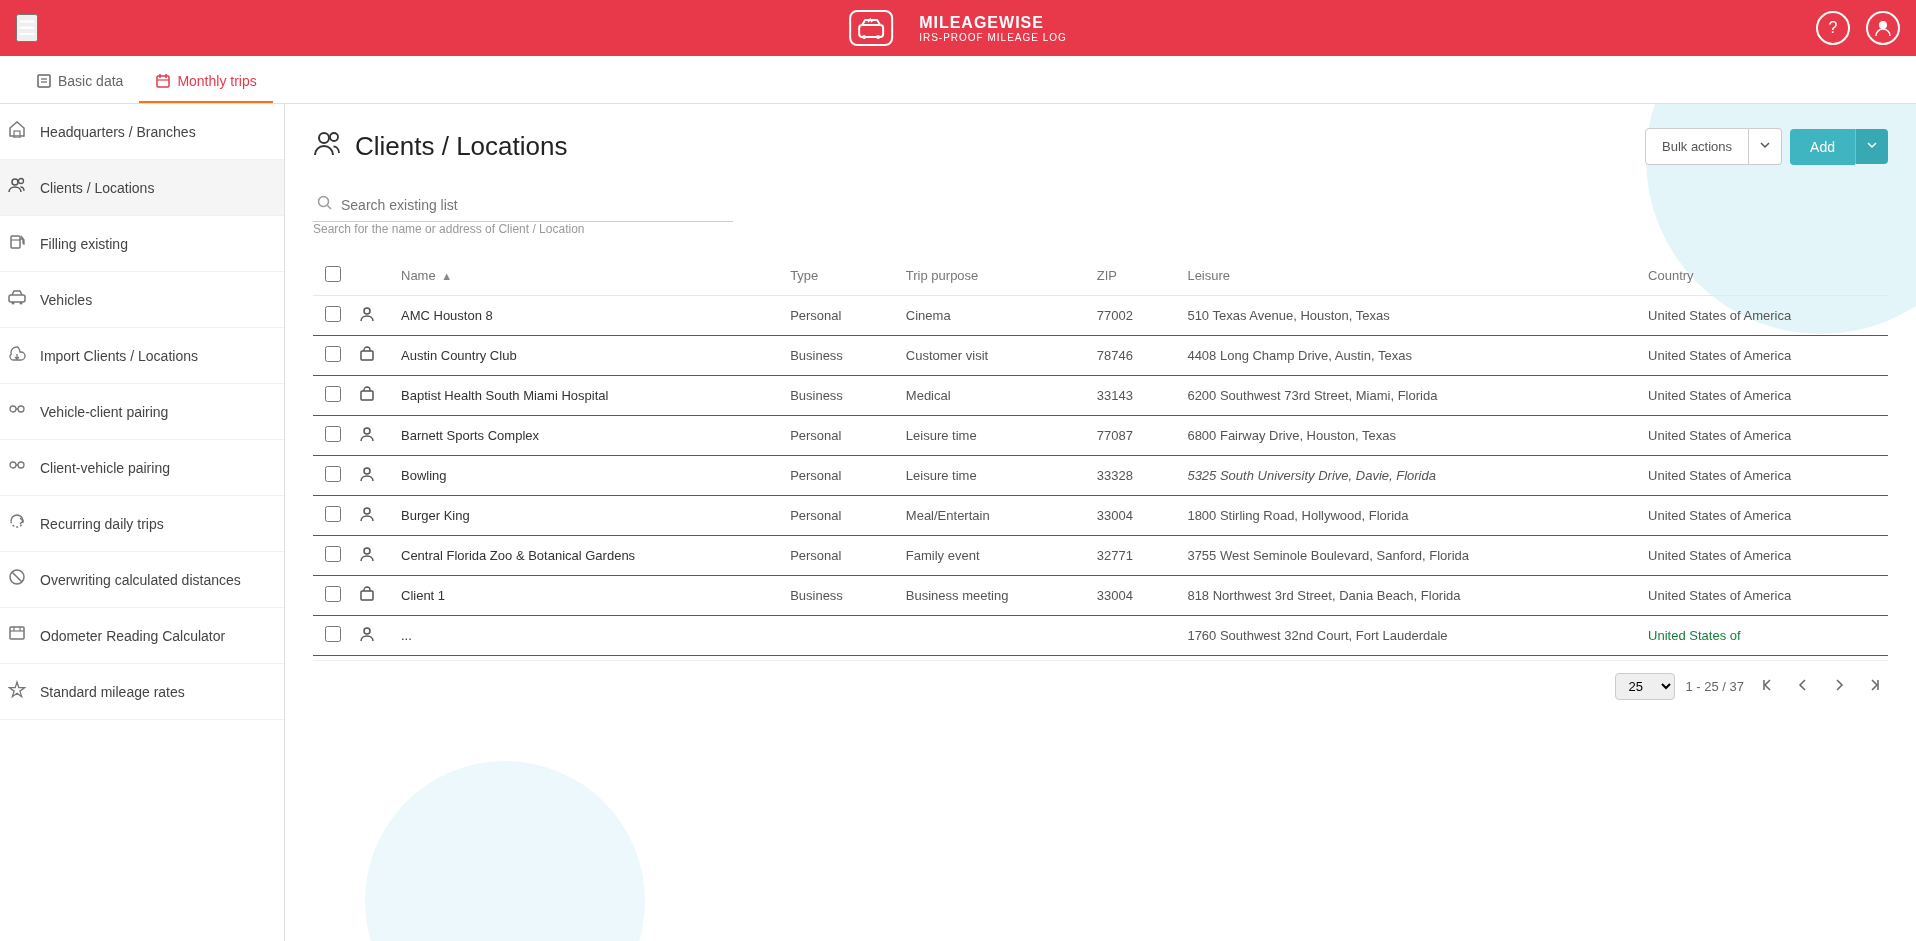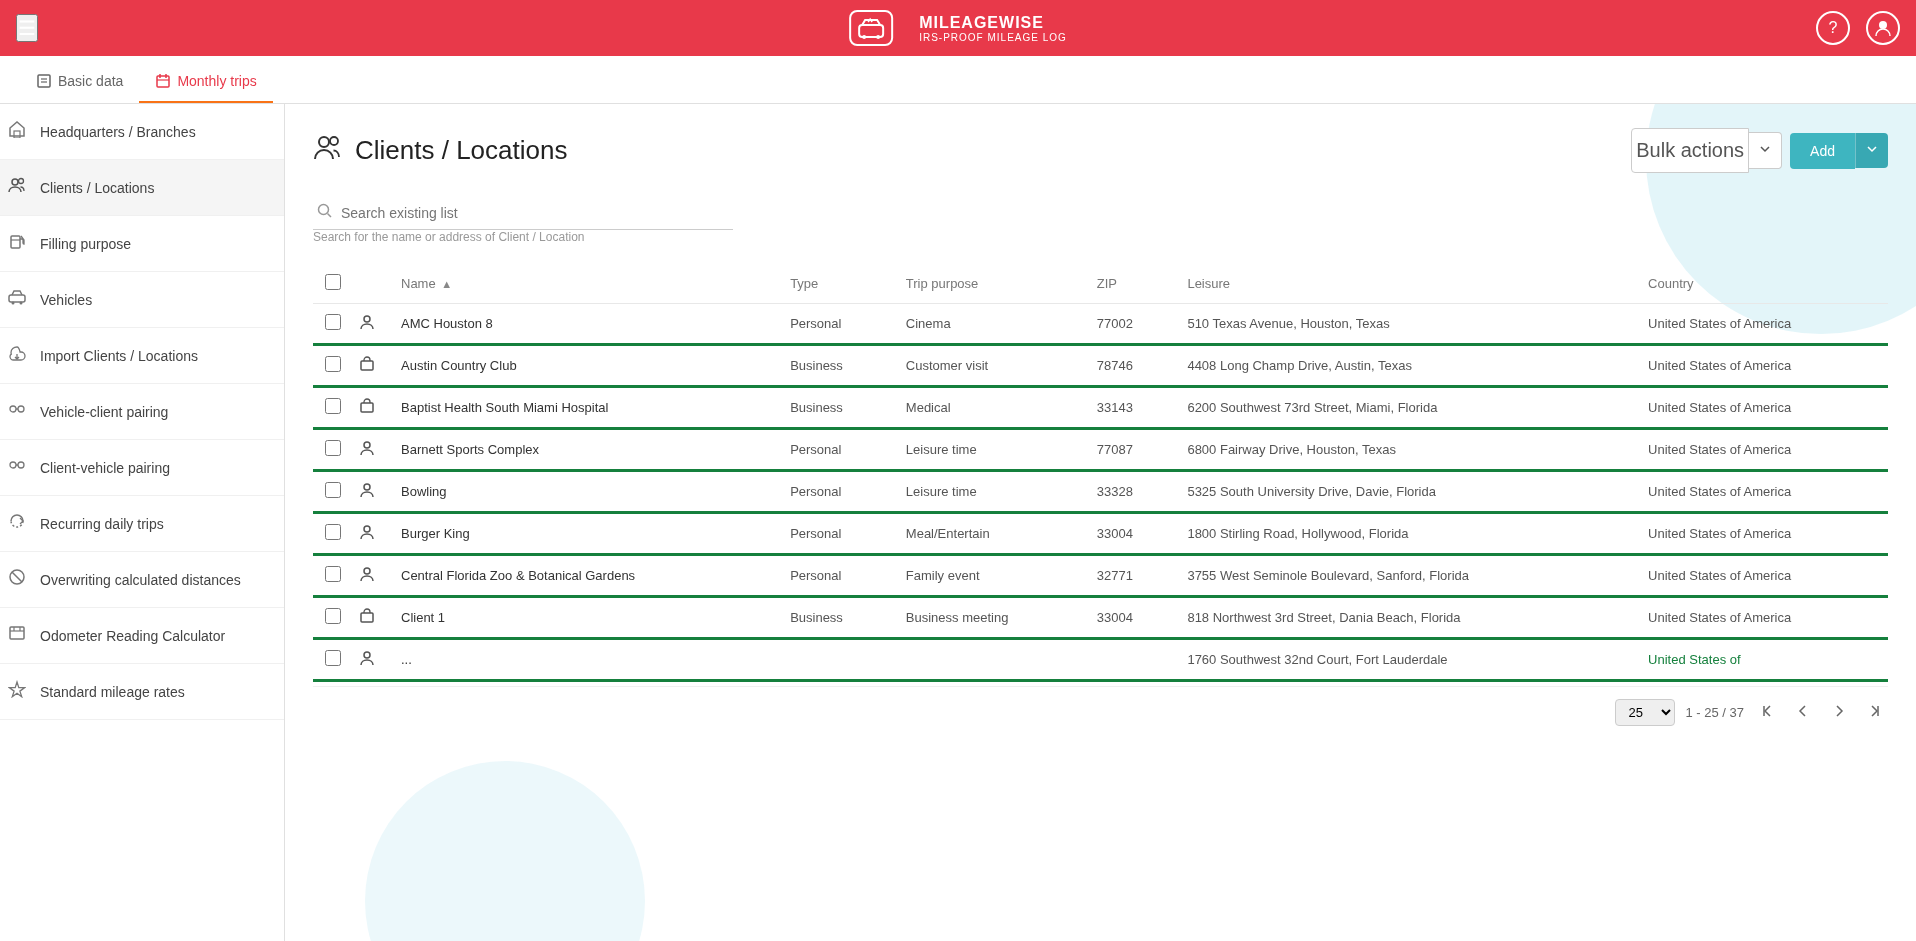--- a/index.html
+++ b/index.html
@@ -155,24 +155,24 @@
       font-size: 26px;
       font-weight: 400;
       color: #222;
     }
     .page-title-icon { font-size: 24px; color: #555; }
 
     .header-actions { display: flex; align-items: center; gap: 0; }
     .bulk-actions-btn {
       border: 1px solid #ccc;
       background: white;
-      padding: 10px 4px;
+      padding: 10px 16px;
       border-radius: 4px 0 0 4px;
       cursor: pointer;
-      font-size: 20px;
+      font-size: 13px;
       color: #555;
     }
     .bulk-actions-arrow {
       border: 1px solid #ccc;
       border-left: none;
       background: white;
       padding: 10px 10px;
       border-radius: 0 4px 4px 0;
       cursor: pointer;
       color: #555;
@@ -223,21 +223,21 @@
     .data-table { width: 100%; border-collapse: collapse; }
     .data-table thead th {
       text-align: left;
       padding: 10px 12px;
       color: #777;
       font-weight: 500;
       font-size: 13px;
       border-bottom: 1px solid #e8e8e8;
     }
     .data-table tbody tr {
-      border-bottom: 3px solid #15803d;
+      border-bottom: 1px solid #15803d;
     }
     .data-table tbody td {
       padding: 12px 12px;
       color: #333;
       font-size: 13px;
       vertical-align: middle;
     }
     .row-checkbox { cursor: pointer; width: 16px; height: 16px; }
     .sort-icon { font-size: 11px; color: #888; margin-left: 2px; }
 
@@ -348,21 +348,21 @@
     </div>
 
     <div class="sidebar-item">
       <span class="sidebar-icon">
         <svg width="18" height="18" viewBox="0 0 18 18" fill="none">
             <rect x="3" y="4" width="9" height="12" rx="1" stroke="#777" stroke-width="1.5"></rect>
             <path d="M12 7h2a1 1 0 011 1v3a1 1 0 001 1V8l-3-4" stroke="#777" stroke-width="1.3"></path>
             <line x1="3" y1="8" x2="12" y2="8" stroke="#777" stroke-width="1.2"></line>
           </svg>
       </span>
-      <span>Filling purpose</span>
+      <span>Filling existing</span>
     </div>
 
     <div class="sidebar-item">
       <span class="sidebar-icon">
         <svg width="18" height="18" viewBox="0 0 18 18" fill="none">
             <rect x="1" y="7" width="16" height="7" rx="2" stroke="#777" stroke-width="1.5"></rect>
             <path d="M4 7L6 3h6l2 4" stroke="#777" stroke-width="1.5"></path>
             <circle cx="5" cy="15" r="1.5" fill="#777"></circle>
             <circle cx="13" cy="15" r="1.5" fill="#777"></circle>
           </svg>
@@ -563,21 +563,21 @@
             <tr>
       <td style="padding:10px 12px;"><input type="checkbox" class="row-checkbox" style=""></td>
       <td style="padding:10px 6px;"><svg width="16" height="16" viewBox="0 0 16 16" fill="none">
                   <circle cx="8" cy="5" r="3" stroke="#555" stroke-width="1.5"></circle>
                   <path d="M2 15c0-3 2.7-5 6-5s6 2 6 5" stroke="#555" stroke-width="1.5"></path>
                 </svg></td>
       <td style="padding:10px 12px;font-weight:400;color:#333;">Bowling</td>
       <td style="padding:10px 12px;color:#555;">Personal</td>
       <td style="padding:10px 12px;color:#555;">Leisure time</td>
       <td style="padding:10px 12px;color:#555;">33328</td>
-      <td style="padding:10px 12px;color:#555;">5325 South University Drive, Davie, Florida</td>
+      <td style="padding:10px 12px;color:#555;font-style:italic;">5325 South University Drive, Davie, Florida</td>
       <td style="padding:10px 12px;color:#555;">United States of America</td>
     </tr>
             <tr>
       <td style="padding:10px 12px;"><input type="checkbox" class="row-checkbox" style=""></td>
       <td style="padding:10px 6px;"><svg width="16" height="16" viewBox="0 0 16 16" fill="none">
                   <circle cx="8" cy="5" r="3" stroke="#555" stroke-width="1.5"></circle>
                   <path d="M2 15c0-3 2.7-5 6-5s6 2 6 5" stroke="#555" stroke-width="1.5"></path>
                 </svg></td>
       <td style="padding:10px 12px;font-weight:400;color:#333;">Burger King</td>
       <td style="padding:10px 12px;color:#555;">Personal</td>

